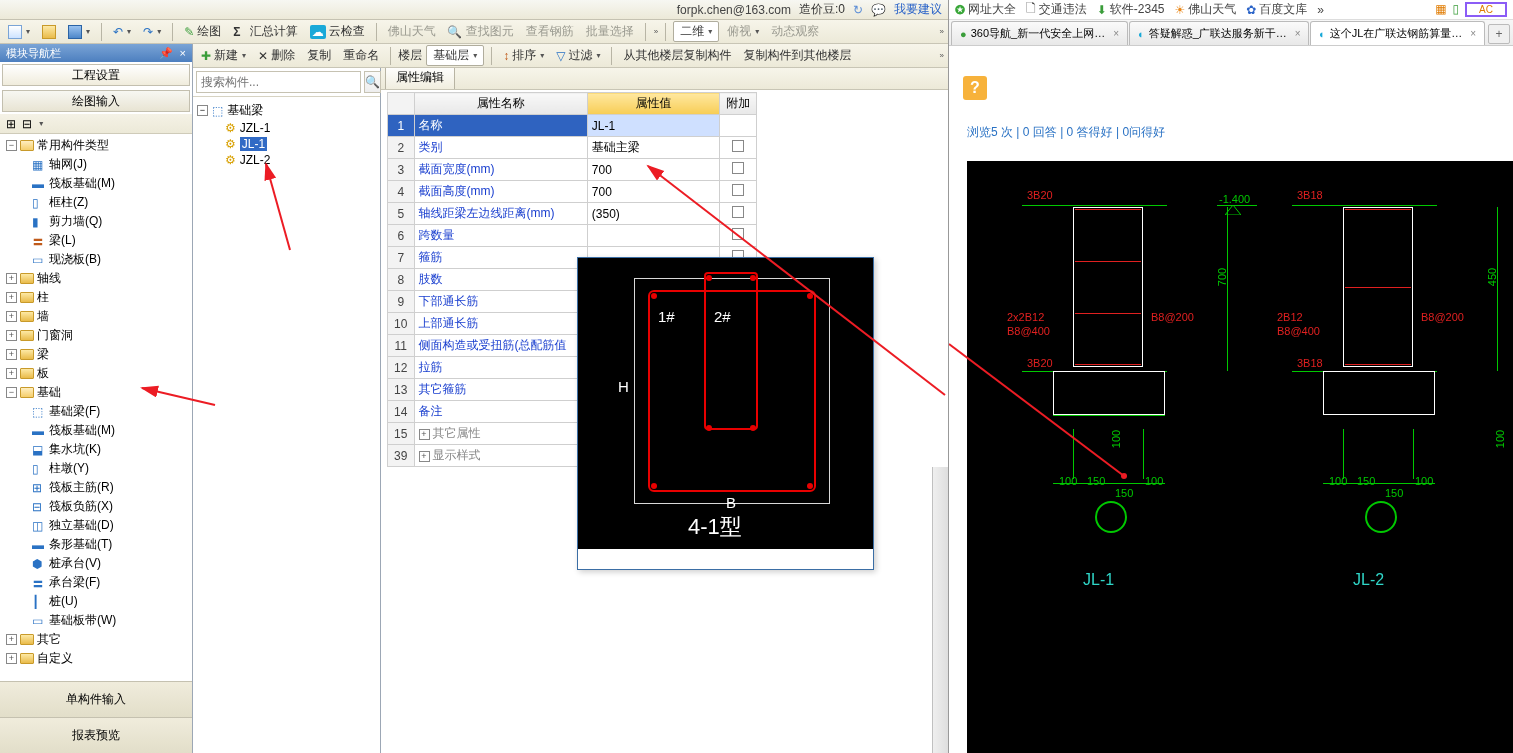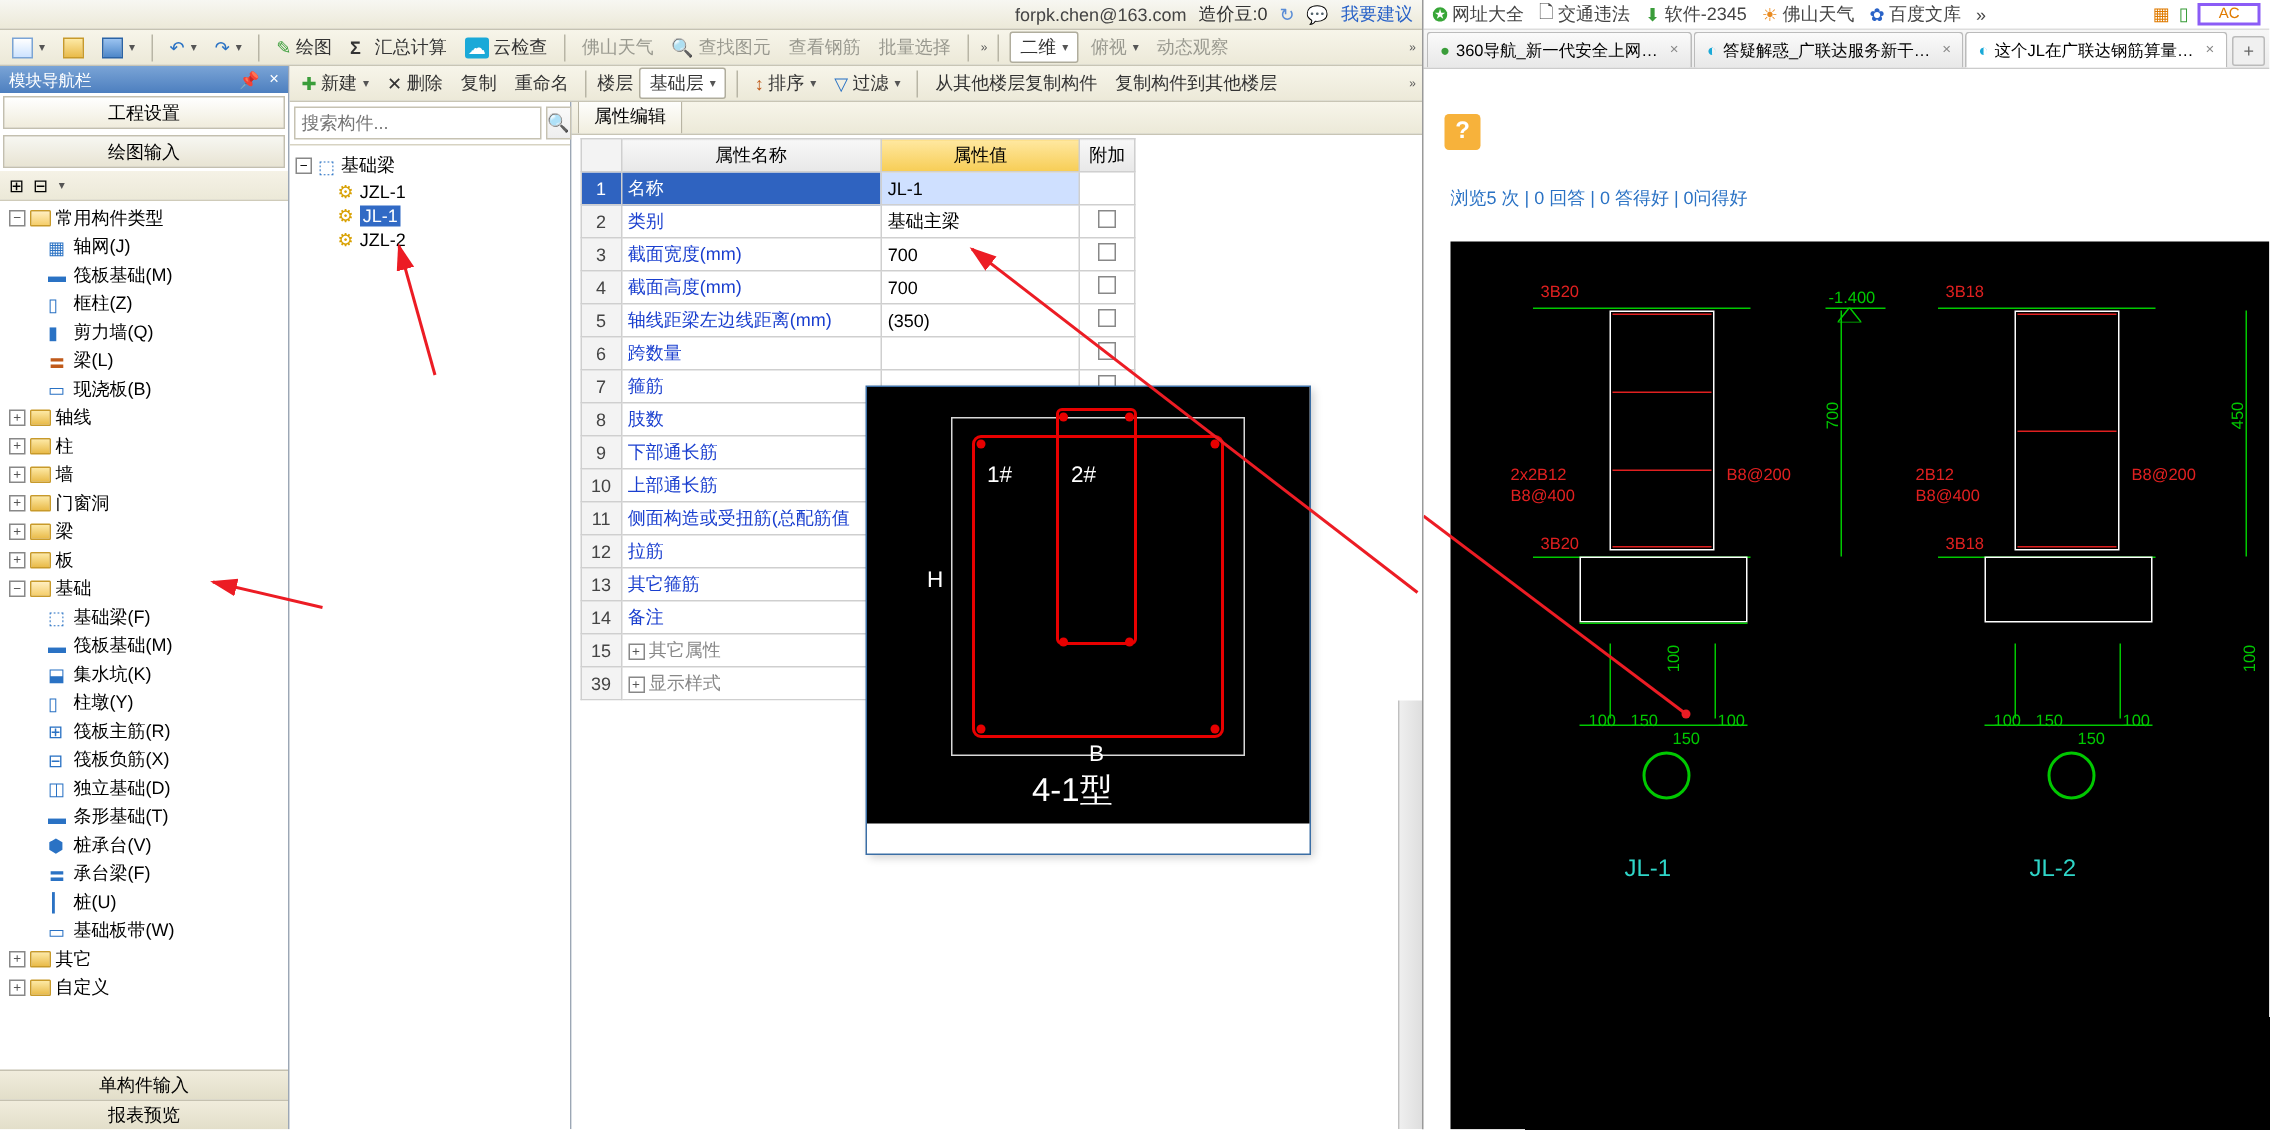--- a/index.html
+++ b/index.html
@@ -32,21 +32,21 @@
 .nav-tab.sel { background: linear-gradient(#fff,#f0ecdc); }
 .nav-mini { height: 20px; background: linear-gradient(#f5f2e6,#ece9d8); border-bottom: 1px solid #cfcbb9; display: flex; align-items: center; padding-left: 6px; gap: 6px; }
 .tree { flex: 1; overflow: auto; background: #fff; padding: 2px 0 2px 4px; }
 .tree-item { display: flex; align-items: center; gap: 3px; padding: 1px 2px; white-space: nowrap; cursor: pointer; }
 .tree-item .exp { width: 11px; height: 11px; border: 1px solid #888; font-size: 9px; line-height: 9px; text-align: center; color: #555; }
 .tree-item .folder { width: 14px; height: 11px; background: linear-gradient(#fde9a5,#e9bb4a); border: 1px solid #c89a2a; border-radius: 1px; }
 .tree-item .folder.open { background: linear-gradient(#ffeec0,#f5ce6b); }
 .tree-item .node-ico { width: 14px; height: 14px; display: inline-block; }
 .lvl1 { padding-left: 14px; }
 .lvl2 { padding-left: 28px; }
-.nav-btab { height: 20px; background: linear-gradient(#f0ecdc,#e2dec9); border-top: 1px solid #c5c1b0; display: flex; align-items: center; justify-content: center; cursor: pointer; }
+.nav-btab { height: 36px; background: linear-gradient(#f0ecdc,#e2dec9); border-top: 1px solid #c5c1b0; display: flex; align-items: center; justify-content: center; cursor: pointer; }
 
 
 .mid-col { width: 188px; border-right: 1px solid #9ca7b5; display: flex; flex-direction: column; background: #fff; }
 .search-row { display: flex; align-items: center; padding: 3px; gap: 3px; border-bottom: 1px solid #d7d3c2; }
 .search-row input { flex: 1; border: 1px solid #c6c2b2; padding: 3px 4px; font-size: 12px; color: #888; }
 .search-btn { width: 22px; height: 22px; border: 1px solid #c6c2b2; background: linear-gradient(#fafafa,#eee); display: flex; align-items: center; justify-content: center; cursor: pointer; }
 .mid-tree { flex: 1; padding: 4px; }
 .mid-tree .ti { display: flex; align-items: center; gap: 4px; padding: 1px 0; cursor: pointer; }
 .mid-tree .sel { background: #316ac5; color: #fff; padding: 0 2px; }
 

